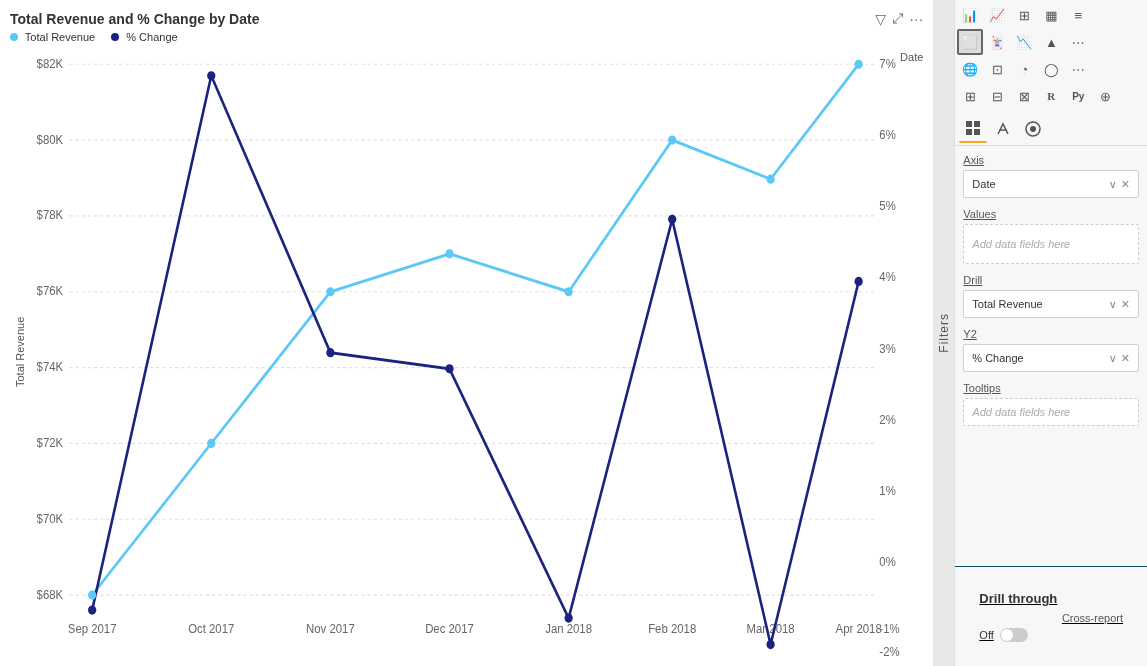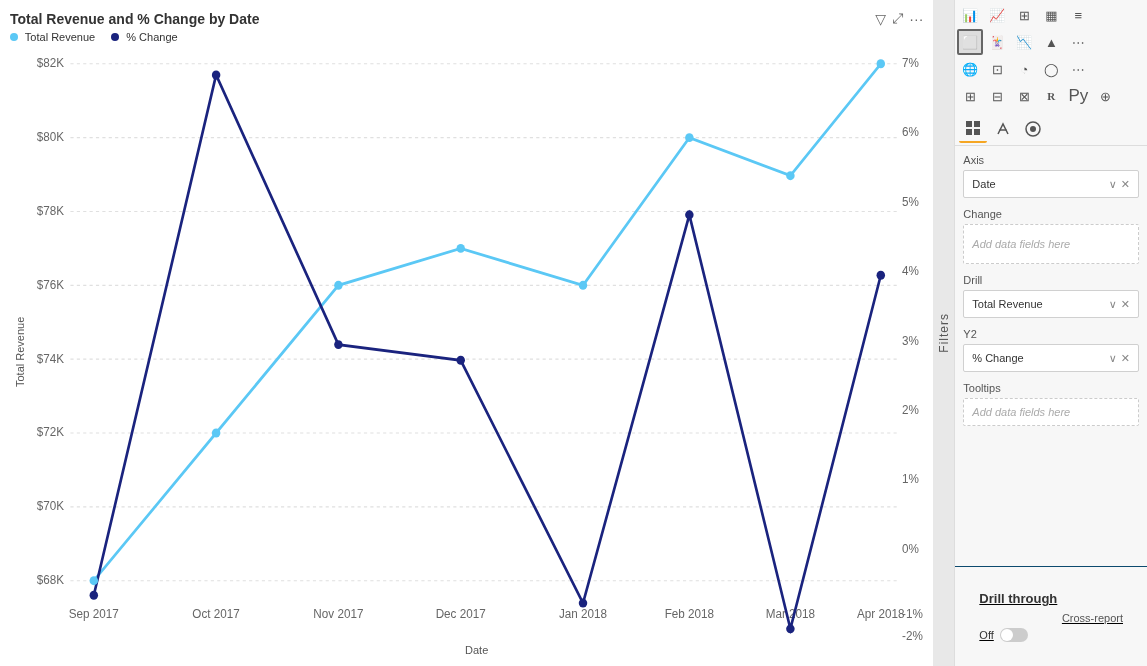--- a/index.html
+++ b/index.html
@@ -73,21 +73,21 @@
       align-items: center;
       justify-content: center;
       width: 20px;
       text-align: center;
     }
 
     .chart-inner {
       flex: 1;
       position: relative;
       display: flex;
-      flex-direction: column;
+      flex-direction: row;
     }
 
     .chart-svg-container {
       flex: 1;
       position: relative;
     }
 
     .chart-svg-container svg {
       width: 100%;
       height: 100%;
@@ -165,20 +165,21 @@
 
     .field-section {
       margin-bottom: 10px;
     }
 
     .field-label {
       font-size: 11px;
       color: #555;
       margin-bottom: 4px;
       font-weight: 500;
+      text-decoration: underline;
     }
 
     .field-drop {
       background: #fff;
       border: 1px solid #d0d0d0;
       border-radius: 2px;
       padding: 5px 8px;
       font-size: 11px;
       color: #333;
       display: flex;
@@ -389,21 +390,21 @@
         <div class="grid-icon-btn">◔</div>
         <div class="grid-icon-btn">◯</div>
         <div class="grid-icon-btn">⋯</div>
       </div>
 
       <div style="display:flex; gap:1px; margin-bottom:2px;">
         <div class="grid-icon-btn">⊞</div>
         <div class="grid-icon-btn">⊟</div>
         <div class="grid-icon-btn">⊠</div>
         <div class="grid-icon-btn" style="font-size:11px;font-weight:bold;font-family:serif;">R</div>
-        <div class="grid-icon-btn" style="font-size:17px;font-weight:normal;">Py</div>
+        <div class="grid-icon-btn" style="font-size:10px;font-weight:bold;">Py</div>
         <div class="grid-icon-btn">⊕</div>
       </div>
     </div>
 
     <div class="toolbar-section">
       <div class="toolbar-icon selected" title="Fields">
         <svg width="18" height="18" viewBox="0 0 18 18">
             <rect x="2" y="2" width="6" height="6" fill="#555"></rect>
             <rect x="10" y="2" width="6" height="6" fill="#555"></rect>
             <rect x="2" y="10" width="6" height="6" fill="#555"></rect>
@@ -431,21 +432,21 @@
         <div class="field-drop">
           <span>Date</span>
           <div class="field-drop-icons">
             <span>∨</span>
             <span>✕</span>
           </div>
         </div>
       </div>
 
       <div class="field-section">
-        <div class="field-label">Change</div>
+        <div class="field-label">Values</div>
         <div class="field-drop dashed-border">
           <span class="field-drop" style="border:none;padding:0;color:#aaa;font-style:italic;">Add data fields here</span>
         </div>
       </div>
 
       <div class="field-section">
         <div class="field-label">Drill</div>
         <div class="field-drop">
           <span>Total Revenue</span>
           <div class="field-drop-icons">

